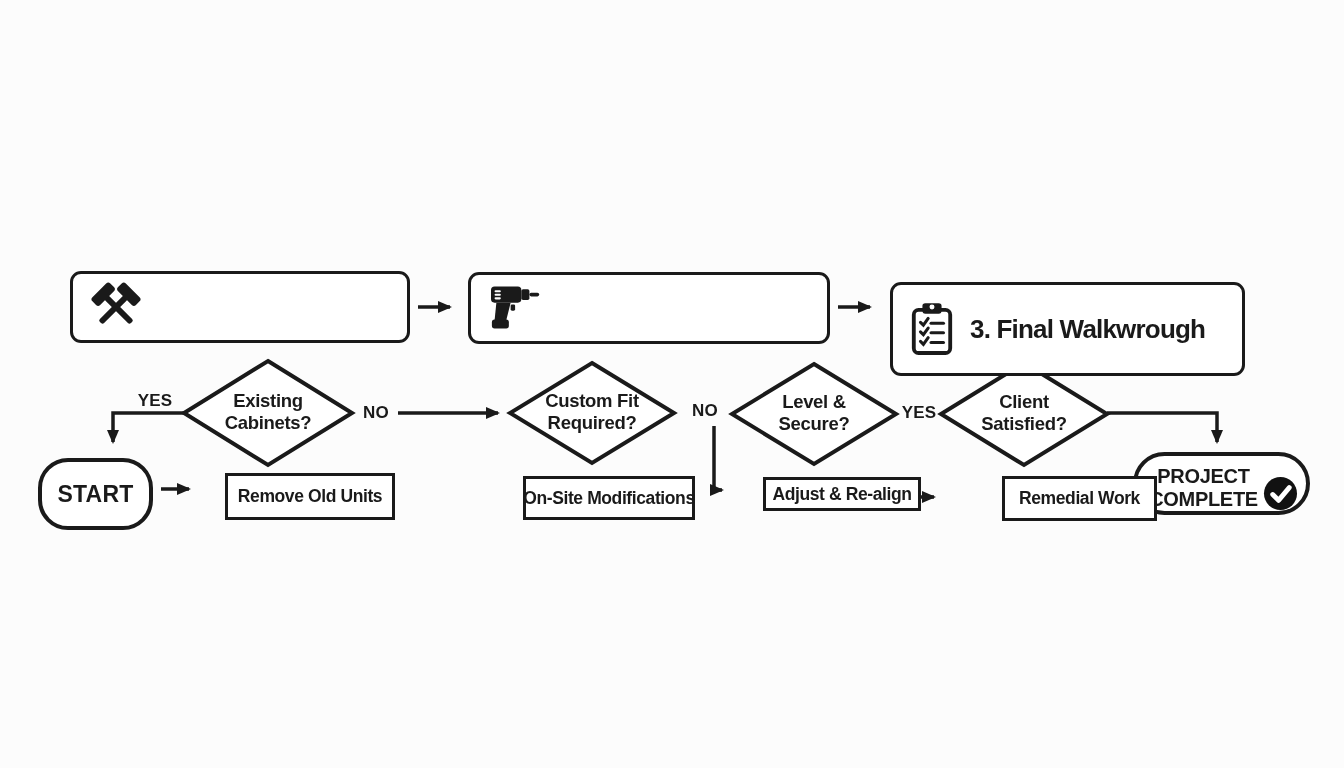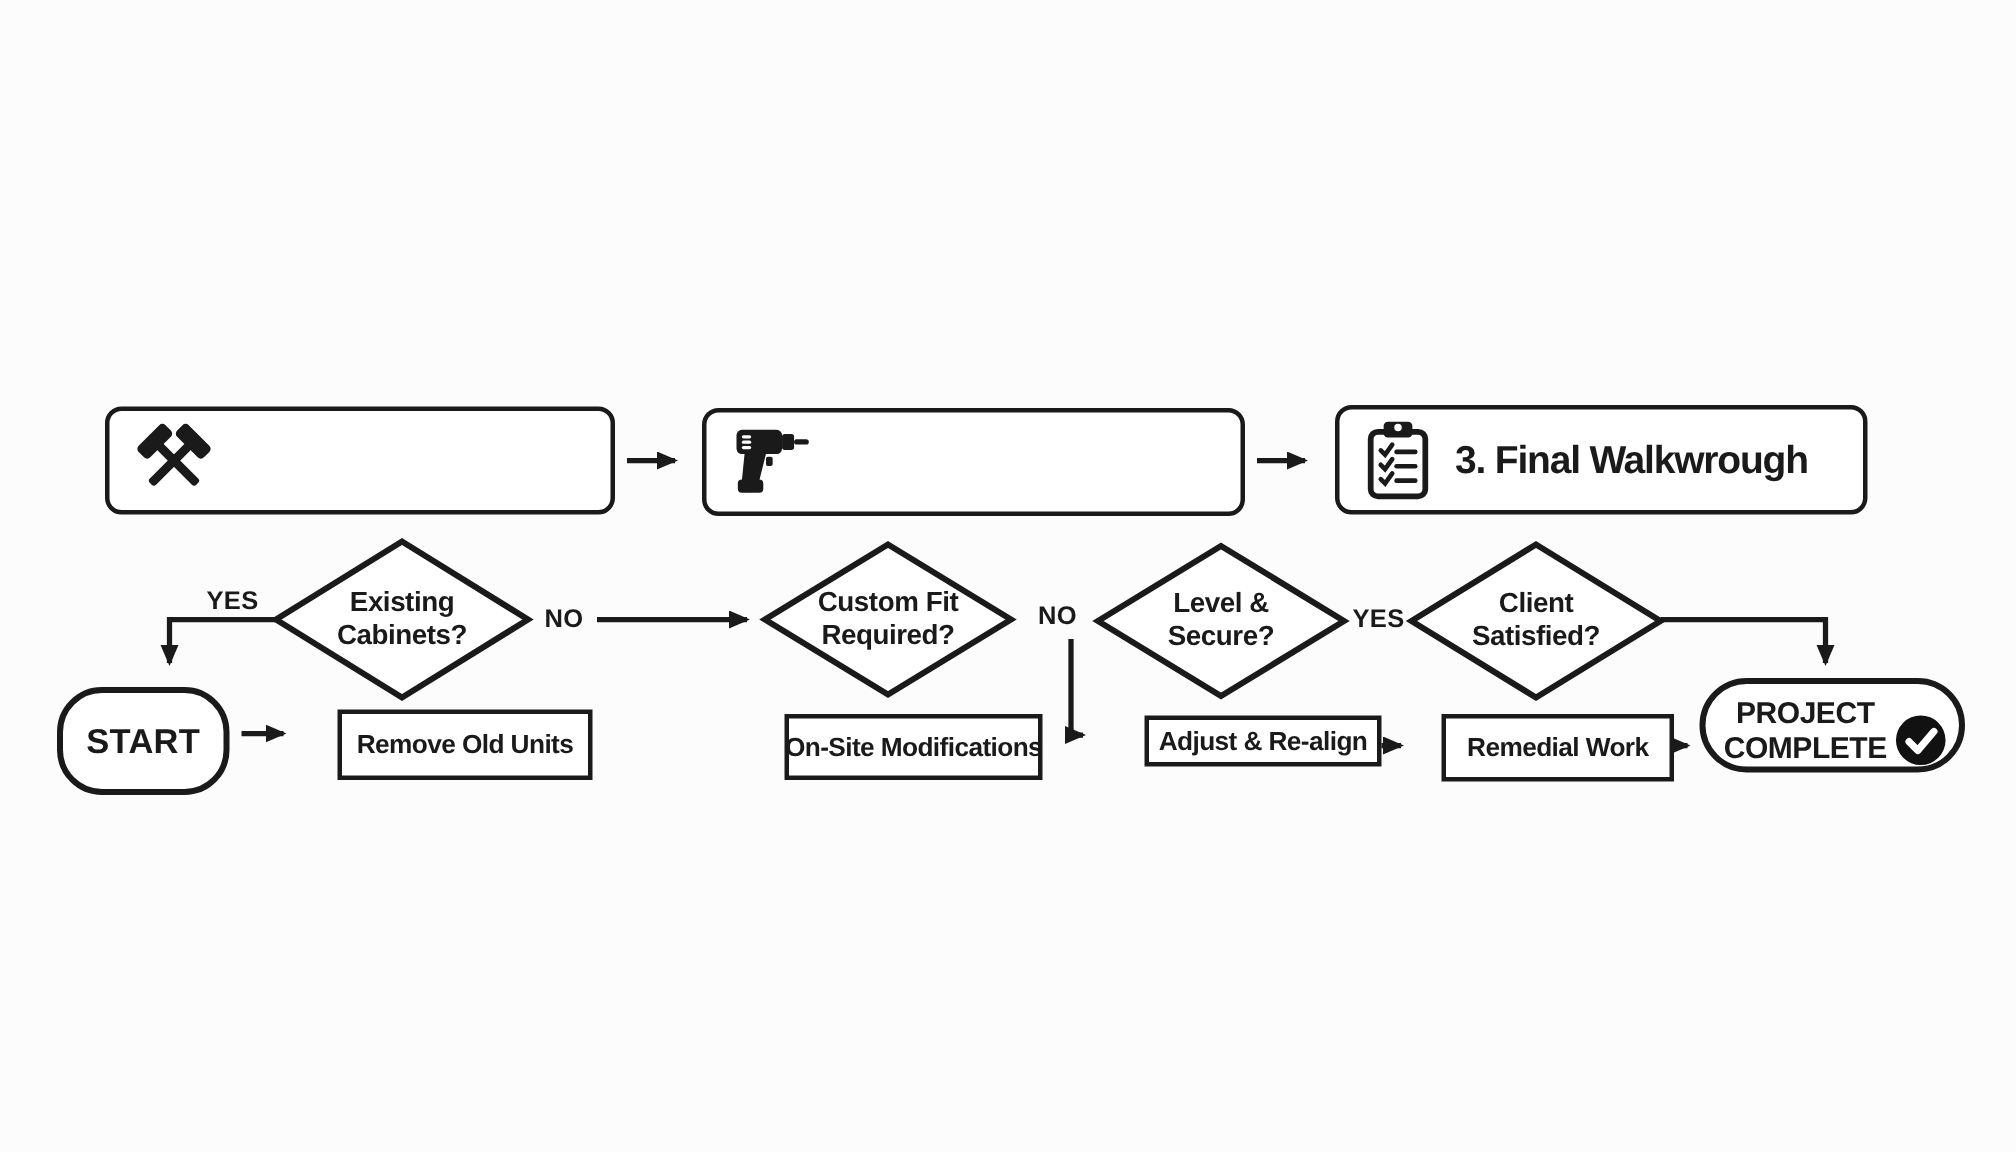--- a/index.html
+++ b/index.html
@@ -98,21 +98,21 @@
         <rect x="26" y="24" width="5" height="7" rx="1.5"></rect>
       </g>
       <g fill="#ffffff">
         <rect x="8" y="8" width="7" height="2.4" rx="1.2"></rect>
         <rect x="8" y="12" width="7" height="2.4" rx="1.2"></rect>
         <rect x="8" y="16" width="7" height="2.4" rx="1.2"></rect>
       </g>
     </svg>
   </div>
 
-  <div class="node phase phase3" style="left:890px;top:270px;width:355px;height:73px;">
+  <div class="node phase phase3" style="left:890px;top:282px;width:355px;height:94px;">
     <svg class="icon" width="46" height="56" viewBox="0 0 48 58">
       <rect x="5" y="9" width="38" height="45" rx="5" fill="#ffffff" stroke="#1a1a1a" stroke-width="4"></rect>
       <rect x="14" y="2" width="20" height="11" rx="3" fill="#1a1a1a"></rect>
       <circle cx="24" cy="6" r="2.6" fill="#ffffff"></circle>
       <g stroke="#1a1a1a" stroke-width="3.2" fill="none" stroke-linecap="round">
         <path d="M12 22 l3 3 l5 -7"></path>
           <line x1="23" y1="23" x2="36" y2="23"></line>
         <path d="M12 32 l3 3 l5 -7"></path>
           <line x1="23" y1="33" x2="36" y2="33"></line>
         <path d="M12 42 l3 3 l5 -7"></path>
@@ -151,17 +151,17 @@
 
   <div class="node process" style="left:197px;top:473px;width:170px;height:47px;">
     <span class="process-label">Remove Old Units</span>
   </div>
   <div class="node process" style="left:495px;top:476px;width:172px;height:44px;">
     <span class="process-label">On-Site Modifications</span>
   </div>
   <div class="node process" style="left:735px;top:477px;width:158px;height:34px;">
     <span class="process-label">Adjust &amp; Re-align</span>
   </div>
-  <div class="node process" style="left:933px;top:476px;width:155px;height:45px;">
+  <div class="node process" style="left:974px;top:476px;width:155px;height:45px;">
     <span class="process-label">Remedial Work</span>
   </div>
 
 </div>
 
 </body></html>

